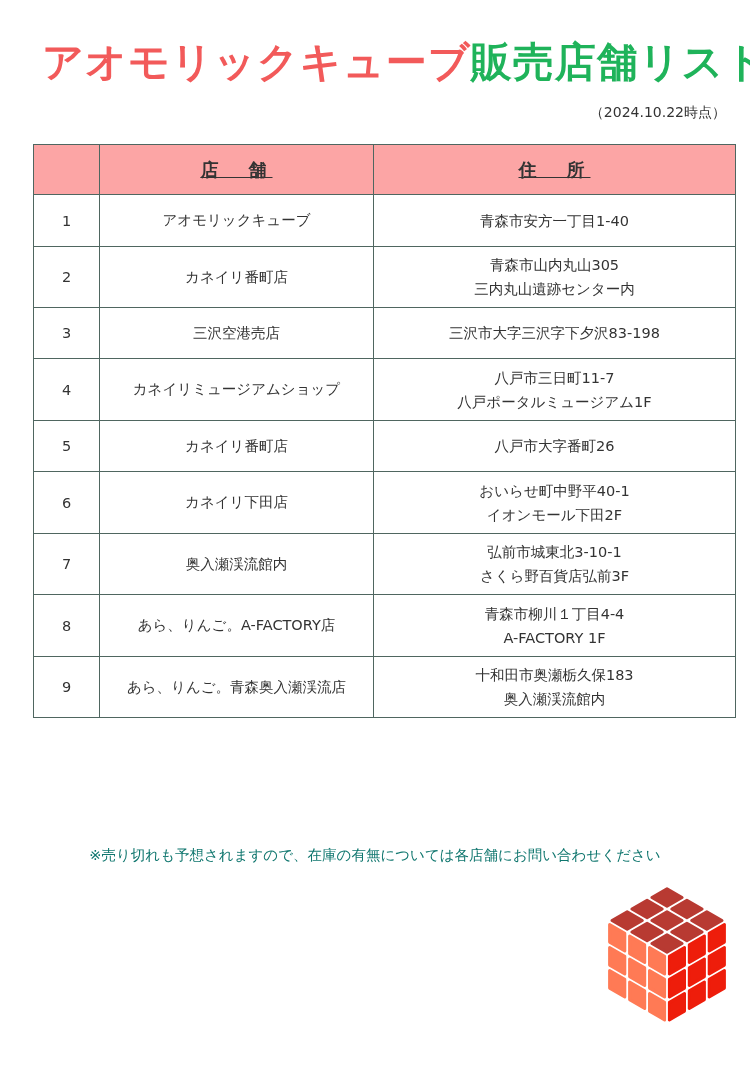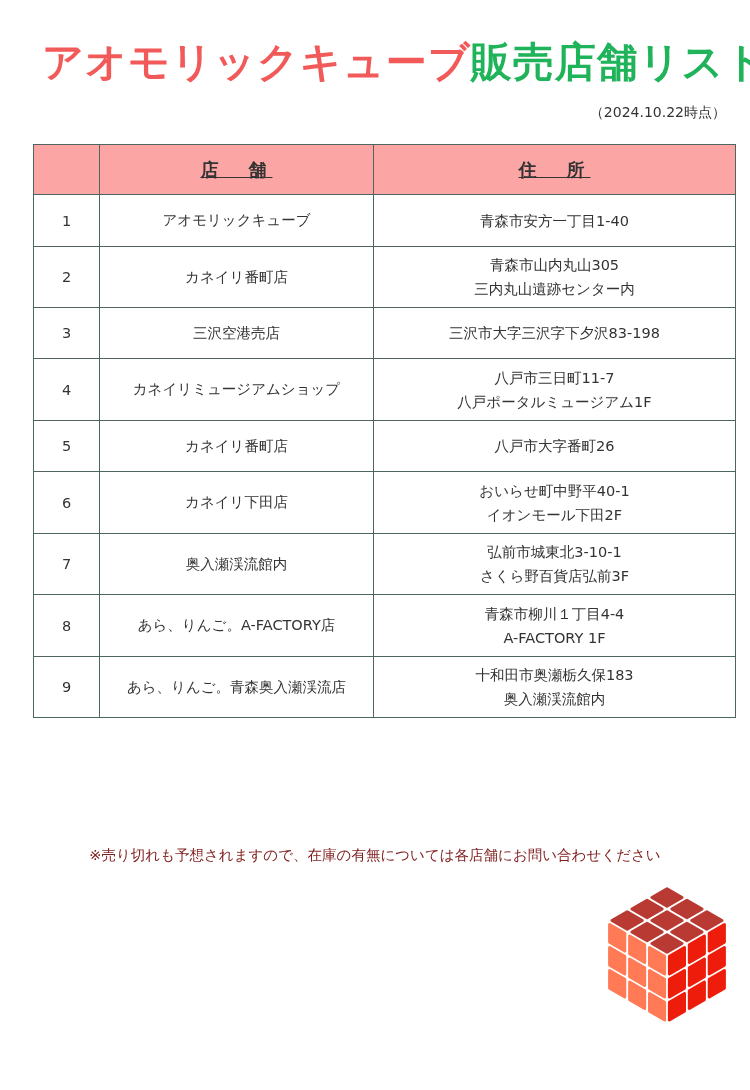--- a/index.html
+++ b/index.html
@@ -12,21 +12,21 @@
   .title .green { color: #1fb35a; }
   .asof { position: absolute; right: 24px; top: 104px; font-size: 14px; color: #333; }
   table.stores { position: absolute; left: 33px; top: 144px; width: 702px;
                  border-collapse: collapse; table-layout: fixed; }
   table.stores th, table.stores td { border: 1.5px solid #4f6660; text-align: center;
                  vertical-align: middle; font-size: 14.5px; color: #333; padding: 0; }
   table.stores th { background: #fca5a5; height: 49px; font-weight: bold; font-size: 18px; letter-spacing: 6px; text-decoration: underline; }
   col.c-no { width: 66px; } col.c-name { width: 274px; } col.c-addr { width: 362px; }
   td .line { display: block; line-height: 24px; }
   .note { position: absolute; left: 0; width: 750px; top: 846px; text-align: center;
-          font-size: 14.5px; color: #7f1d1d; }
+          font-size: 14.5px; color: #0f766e; }
   .cube { position: absolute; left: 592px; top: 880px; width: 150px; height: 175px; }
 </style>
 </head>
 <body>
 
 <div class="title">
   <span class="red">アオモリックキューブ</span><span class="green">販売店舗リスト</span>
 </div>
 
 <div class="asof">（2024.10.22時点）</div>

